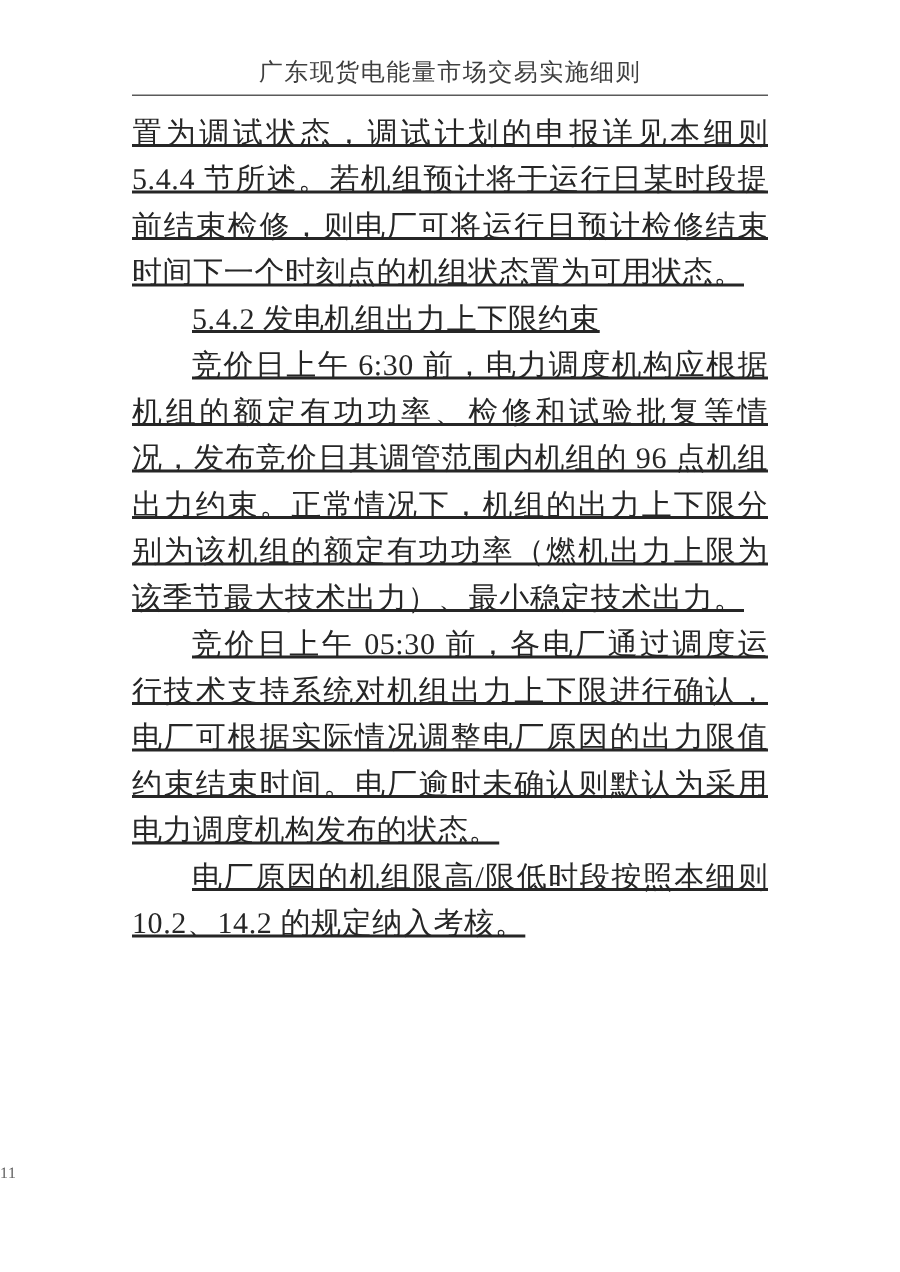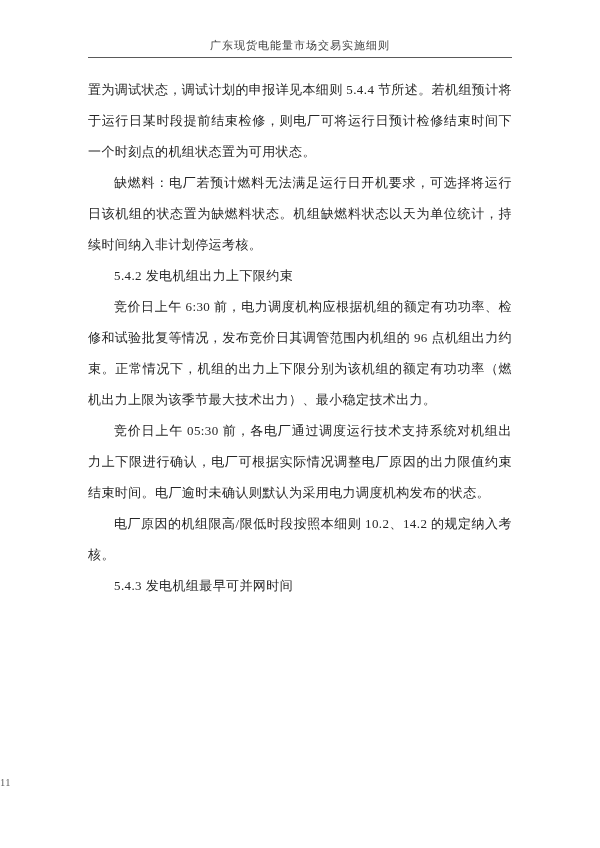--- a/index.html
+++ b/index.html
@@ -16,41 +16,42 @@
   }
   .header {
     position: absolute;
     top: 0;
     left: 88px;
     width: 424px;
     padding-top: 38px;
     text-align: center;
   }
   .header-title {
-    font-size: 11px;
+    font-size: 16px;
     color: #3f3f3f;
     letter-spacing: 1px;
     padding-bottom: 4px;
   }
   .header-rule {
     border: none;
     border-top: 1.6px solid #5a5a5a;
     height: 0;
     width: 100%;
   }
   .doc-body {
     position: absolute;
     top: 74px;
     left: 88px;
     width: 424px;
-    font-size: 13px;
+    font-size: 20px;
     line-height: 31px;
     letter-spacing: 0.4px;
     text-align: justify;
     text-justify: inter-ideograph;
+    text-decoration: underline;
   }
   .doc-body p { margin: 0; }
   .para { text-indent: 2em; }
   .para.no-indent { text-indent: 0; }
   .heading { text-indent: 2em; }
   .footer {
     position: absolute;
     bottom: 58px;
     left: 0;
     width: 100%;
@@ -67,25 +68,23 @@
 
 <div class="page">
 
   <div class="header">
     <div class="header-title">广东现货电能量市场交易实施细则</div>
     <hr class="header-rule">
   </div>
 
   <div class="doc-body">
       <p class="para no-indent">置为调试状态，调试计划的申报详见本细则 5.4.4 节所述。若机组预计将于运行日某时段提前结束检修，则电厂可将运行日预计检修结束时间下一个时刻点的机组状态置为可用状态。</p>
-      <p class="para">缺燃料：电厂若预计燃料无法满足运行日开机要求，可选择将运行日该机组的状态置为缺燃料状态。机组缺燃料状态以天为单位统计，持续时间纳入非计划停运考核。</p>
       <p class="heading">5.4.2 发电机组出力上下限约束</p>
       <p class="para">竞价日上午 6:30 前，电力调度机构应根据机组的额定有功功率、检修和试验批复等情况，发布竞价日其调管范围内机组的 96 点机组出力约束。正常情况下，机组的出力上下限分别为该机组的额定有功功率（燃机出力上限为该季节最大技术出力）、最小稳定技术出力。</p>
       <p class="para">竞价日上午 05:30 前，各电厂通过调度运行技术支持系统对机组出力上下限进行确认，电厂可根据实际情况调整电厂原因的出力限值约束结束时间。电厂逾时未确认则默认为采用电力调度机构发布的状态。</p>
       <p class="para">电厂原因的机组限高/限低时段按照本细则 10.2、14.2 的规定纳入考核。</p>
-      <p class="heading">5.4.3 发电机组最早可并网时间</p>
     </div>
 
   <div class="footer">
     <span class="page-number">11</span>
   </div>
 
 </div>
 
 </body></html>

